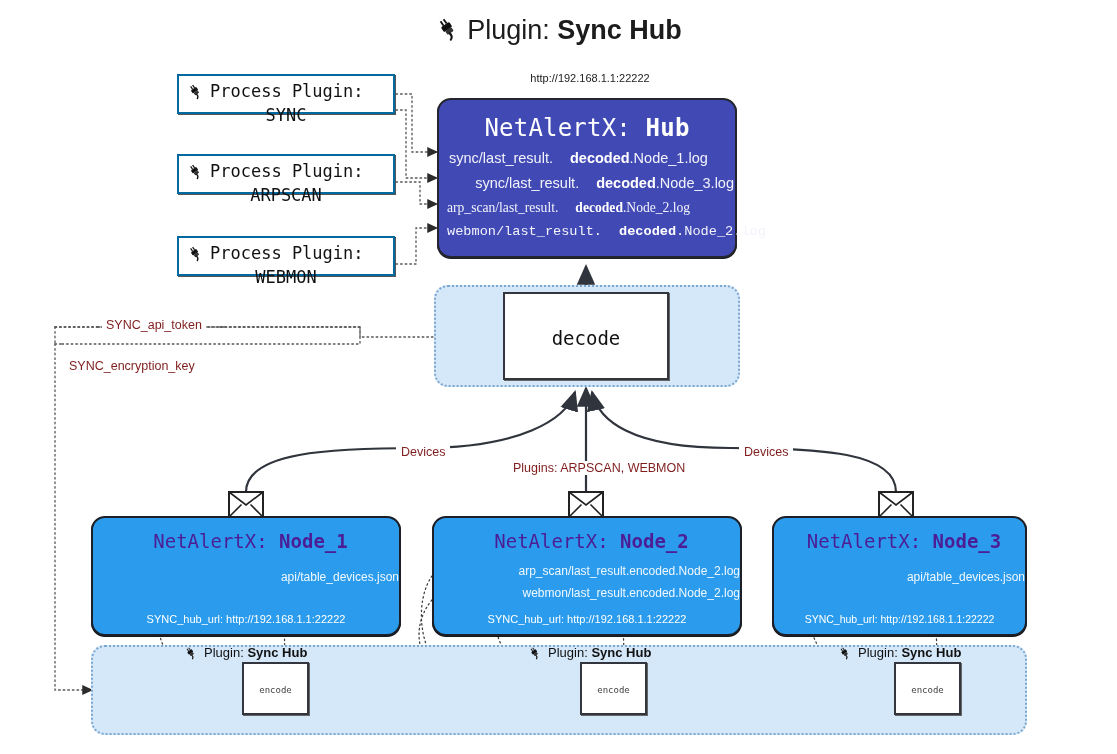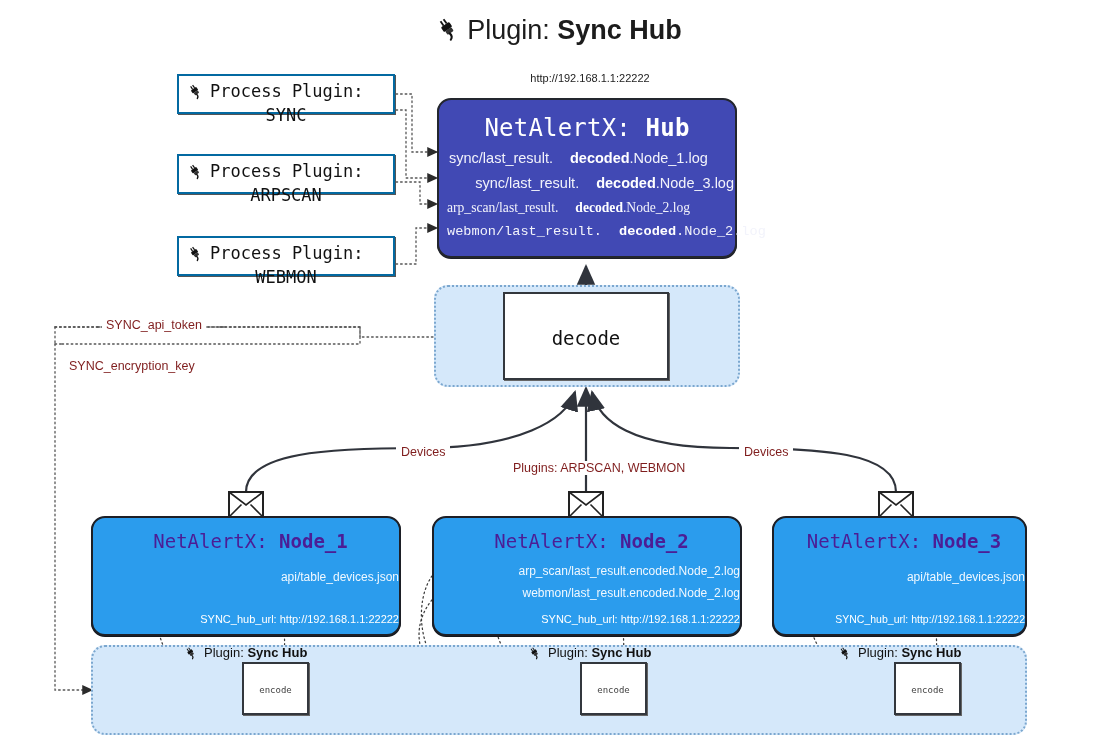--- a/index.html
+++ b/index.html
@@ -50,21 +50,21 @@
   .encbox .lbl{font-family:"DejaVu Sans Mono","Liberation Mono",monospace;font-size:9px;color:#444;
        text-align:center;line-height:53px;}
 
   
   .node{height:120px;border-radius:14px;background:#2b9ced;border:2px solid #1d1f26;
         box-shadow:0 1px 0 #15171c;}
   .node .ntitle{margin-top:12px;text-align:center;font-family:"DejaVu Sans Mono","Liberation Mono",monospace;
         font-size:19px;color:#4c1d95;margin-left:9px;}
   .node .ntitle b{font-weight:700;}
   .node .nline{text-align:right;color:#f0f8ff;font-size:12px;white-space:nowrap;margin-left:9px;}
-  .node .nurl{position:absolute;left:0;width:100%;bottom:9px;text-align:right;color:#ffffff;font-size:11px;}
+  .node .nurl{position:absolute;left:0;width:100%;bottom:9px;text-align:center;color:#ffffff;font-size:11px;}
 
   
   .elabel{font-size:12.5px;color:#7f1d1d;white-space:nowrap;}
   .plabel{font-size:13px;color:#111;white-space:nowrap;}
   .plabel b{font-weight:700;}
 
   
   .envelope{width:36px;height:27px;}
 </style>
 </head>

